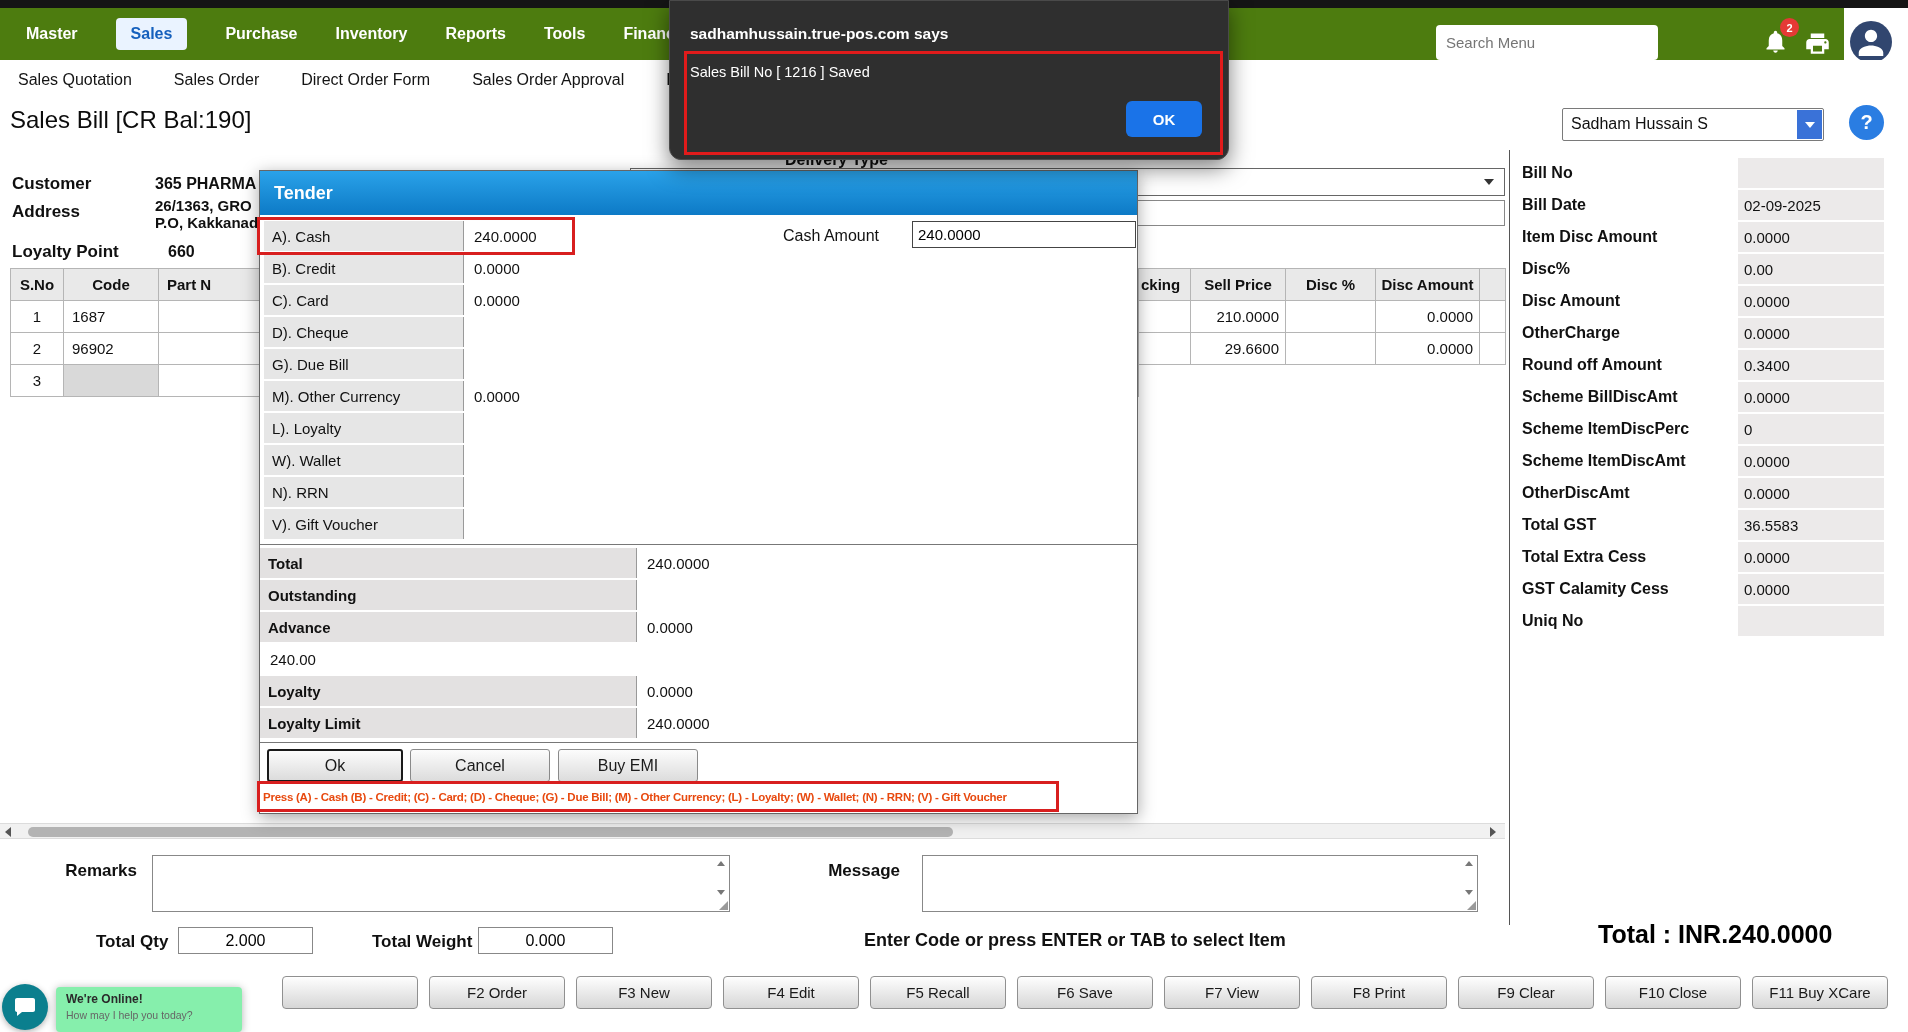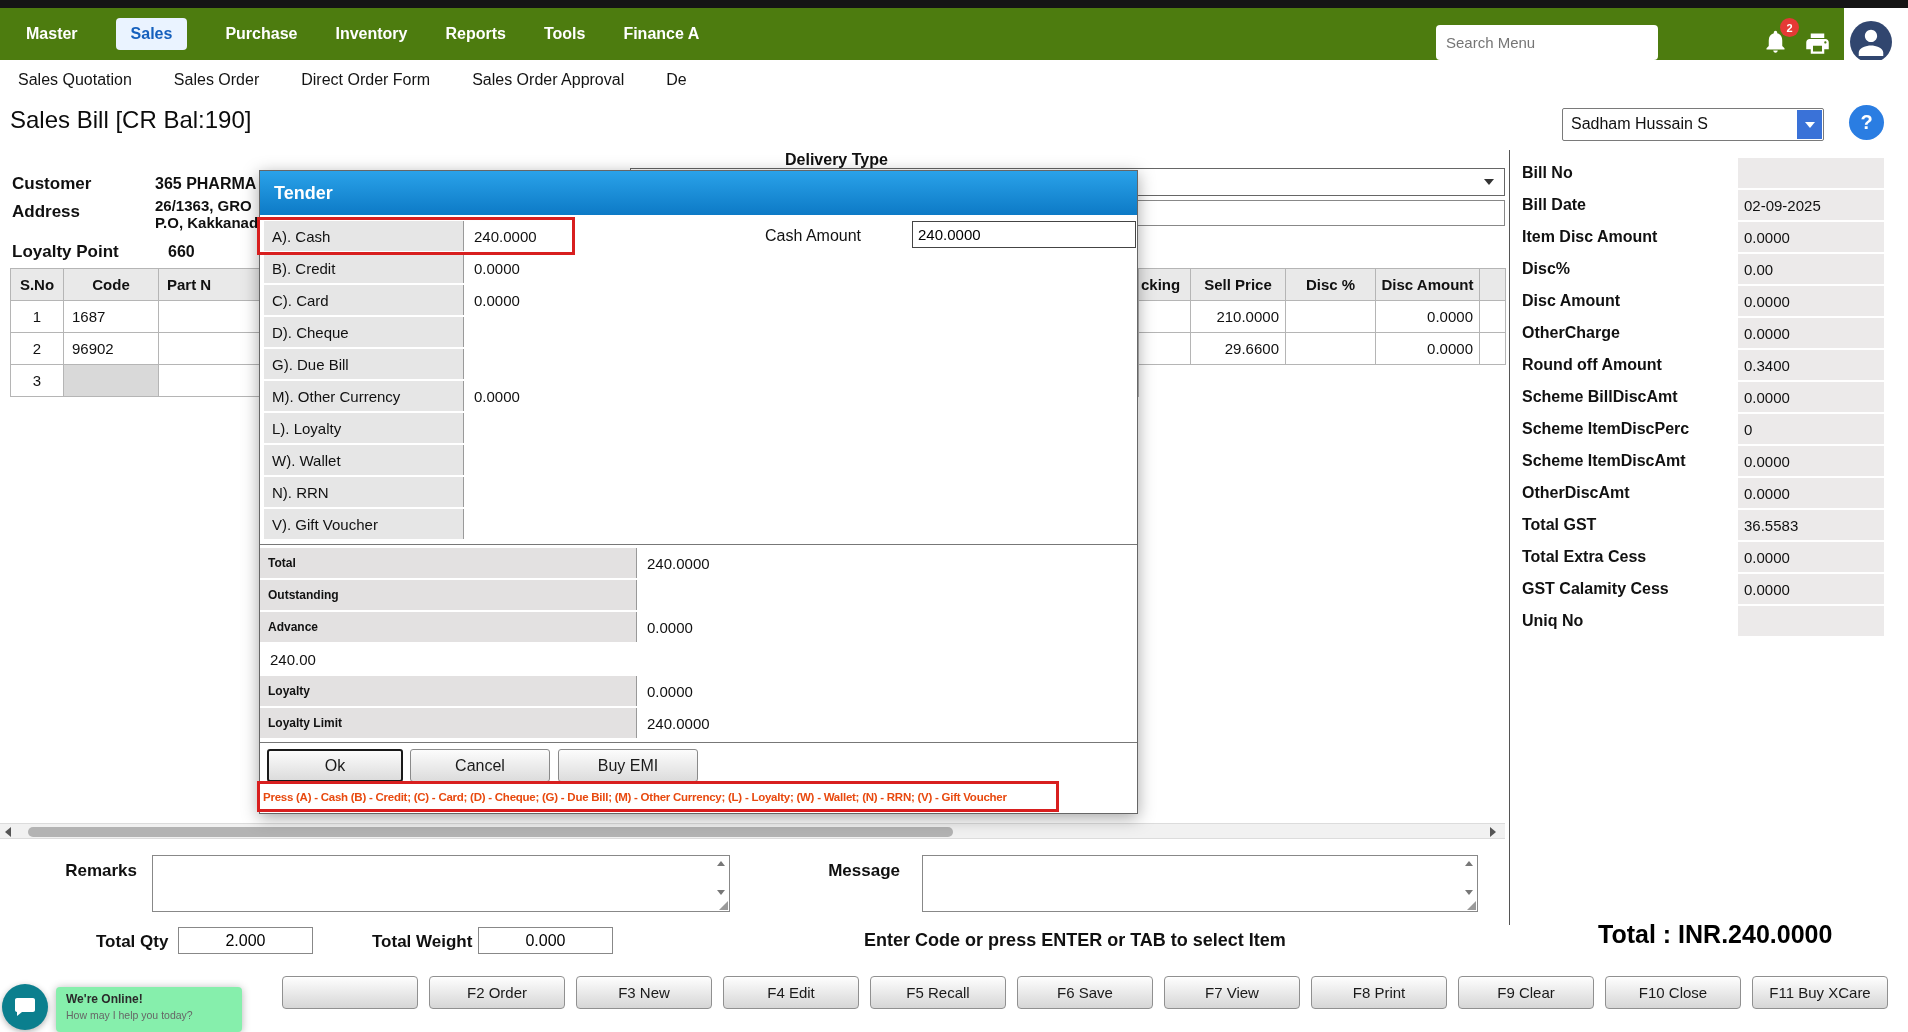--- a/index.html
+++ b/index.html
@@ -57,26 +57,26 @@
   .pval { width:146px; height:30px; background:#eceaea; font-size:15px; display:flex; align-items:center; padding-left:6px; }
 
   
   #tender-modal { position:absolute; left:259px; top:170px; width:879px; height:644px; background:#fff; border:1px solid #666; box-shadow:0 4px 16px rgba(0,0,0,.35); z-index:20; }
   #tender-header { position:absolute; left:0; top:0; width:100%; height:44px; background:linear-gradient(180deg,#2aa2e9,#0d7ac6); color:#fff; font-size:18px; font-weight:700; line-height:44px; padding-left:14px; }
   #pay-rows { position:absolute; left:4px; top:50px; }
   .pay-row { display:flex; height:30px; margin-bottom:2px; }
   .pay-label { width:200px; background:#e6e6e6; border-right:1px solid #9a9a9a; font-size:15px; display:flex; align-items:center; padding-left:8px; white-space:nowrap; }
   .pay-val { width:130px; font-size:15px; display:flex; align-items:center; padding-left:10px; }
   #cash-row-annotation { position:absolute; left:-3px; top:46px; width:318px; height:38px; border:3px solid #d81f1f; z-index:5; pointer-events:none; }
-  #cash-amount-label { position:absolute; left:505px; top:56px; font-size:16px; }
+  #cash-amount-label { position:absolute; left:523px; top:56px; font-size:16px; }
   #cash-amount-input { position:absolute; left:652px; top:50px; width:224px; height:27px; border:1px solid #444; font-size:15px; padding-left:5px; font-family:"Liberation Sans",sans-serif; }
   #sum-top-line { position:absolute; left:0; top:373px; width:100%; height:1px; background:#777; }
   #sum-rows { position:absolute; left:0; top:377px; }
   .sum-row { display:flex; height:30px; margin-bottom:2px; }
-  .sum-label { width:377px; background:#e3e1e1; border-right:1px solid #999; font-size:12px; font-weight:700; display:flex; align-items:center; padding-left:8px; }
+  .sum-label { width:377px; background:#e3e1e1; border-right:1px solid #999; font-size:15px; font-weight:700; display:flex; align-items:center; padding-left:8px; }
   .sum-val { width:200px; font-size:15px; display:flex; align-items:center; padding-left:10px; }
   #sum-bottom-line { position:absolute; left:0; top:571px; width:100%; height:1px; background:#777; }
   .tender-btn { position:absolute; top:578px; height:33px; background:linear-gradient(180deg,#fcfcfc,#dcdcdc); border:1px solid #8a8a8a; border-radius:3px; font-size:16px; font-family:"Liberation Sans",sans-serif; cursor:pointer; color:#1a1a1a; }
   #tender-ok { left:7px; width:136px; border:2px solid #1a1a1a; }
   #tender-cancel { left:150px; width:140px; }
   #tender-buyemi { left:298px; width:140px; }
   #tender-hint-box { position:absolute; left:-3px; top:610px; width:802px; height:31px; border:3px solid #d81f1f; background:#fff; display:flex; align-items:center; overflow:hidden; }
   #tender-hint-text { font-size:11.5px; font-weight:700; color:#e8490f; letter-spacing:-0.25px; white-space:nowrap; padding-left:3px; }
 
   
@@ -425,14 +425,20 @@
   <div id="chat-circle">
     <svg viewBox="0 0 24 24" width="24" height="24">
         <path fill="#fff" d="M4 3h16c1.1 0 2 .9 2 2v10c0 1.1-.9 2-2 2H9l-5 4v-4H4c-1.1 0-2-.9-2-2V5c0-1.1.9-2 2-2z"></path>
       </svg>
   </div>
   <div id="chat-card">
     <div id="chat-line1">We're Online!</div>
     <div id="chat-line2">How may I help you today?</div>
   </div>
 
+  <div id="browser-dialog">
+    <div id="dialog-title">sadhamhussain.true-pos.com says</div>
+    <div id="dialog-message">Sales Bill No [ 1216 ] Saved</div>
+    <div id="dialog-annotation"></div>
+    <button id="dialog-ok">OK</button>
+  </div>
 
 </div>
 
 </body></html>

